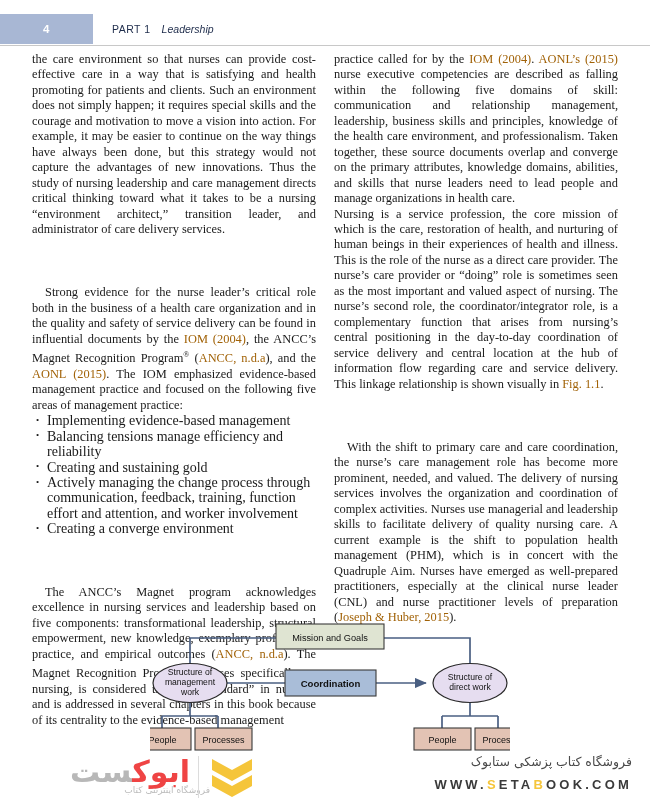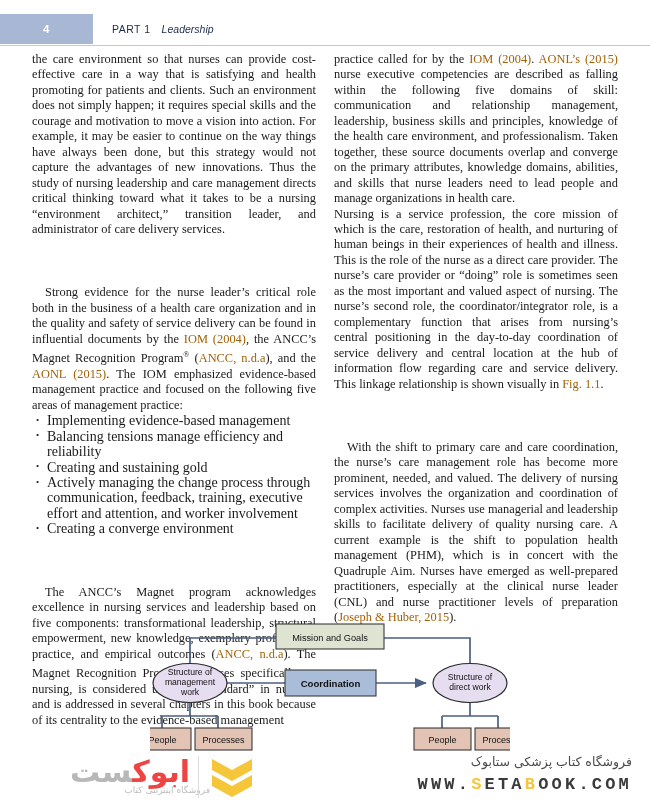--- a/index.html
+++ b/index.html
@@ -176,22 +176,22 @@
   }
   .footer-fa {
     font-family: "DejaVu Sans", sans-serif;
     font-size: 12.5px;
     color: #4a4a4a;
     direction: rtl;
     white-space: nowrap;
     line-height: 20px;
   }
   .footer-url {
-    font-family: Liberation Mono, monospace;
-    font-size: 17px;
+    font-family: Liberation Sans, sans-serif;
+    font-size: 13px;
     font-weight: bold;
     color: #3a3a3a;
     letter-spacing: 3.2px;
     white-space: nowrap;
     line-height: 26px;
   }
   .footer-url .hl { color: #f5c53a; }
 </style>
 </head>
 <body>
@@ -210,21 +210,21 @@
   <div class="col col-left">
 
     <p class="para">the care environment so that nurses can provide cost-effective care in a way that is satisfying and health promoting for patients and clients. Such an environment does not simply happen; it requires special skills and the courage and motivation to move a vision into action. For example, it may be easier to continue on the way things have always been done, but this strategy would not capture the advantages of new innovations. Thus the study of nursing leadership and care management directs critical thinking toward what it takes to be a nursing “environment architect,” transition leader, and administrator of care delivery services.</p>
 
     <p class="para indent"><span>Strong evidence for the nurse leader’s critical role both in the business of a health care organization and in the quality and safety of service delivery can be found in influential documents by the </span><span class="cite">IOM (2004)</span><span>, the ANCC’s Magnet Recognition Program</span><span class="sup">®</span><span> (</span><span class="cite">ANCC, n.d.a</span><span>), and the </span><span class="cite">AONL (2015)</span><span>. The IOM emphasized evidence-based management practice and focused on the following five areas of management practice:</span></p>
 
     <ul class="bullets">
       <li>Implementing evidence-based management</li>
       <li>Balancing tensions manage efficiency and reliability</li>
       <li>Creating and sustaining gold</li>
-      <li>Actively managing the change process through communication, feedback, training, executive effort and attention, and worker involvement</li>
+      <li>Actively managing the change process through communication, feedback, training, function effort and attention, and worker involvement</li>
       <li>Creating a converge environment</li>
     </ul>
 
     <p class="para indent"><span>The ANCC’s Magnet program acknowledges excellence in nursing services and leadership based on five components: transformational leadership, structural empowerment, new knowledge, exemplary professional practice, and empirical outcomes (</span><span class="cite">ANCC, n.d.a</span><span>). The Magnet Recognition Program</span><span class="sup">®</span><span> focuses specifically on nursing, is considered the “gold standard” in nursing, and is addressed in several chapters in this book because of its centrality to the evidence-based management</span></p>
 
   </div>
 
   <div class="col col-right">
 
     <p class="para"><span>practice called for by the </span><span class="cite">IOM (2004)</span><span>. </span><span class="cite">AONL’s (2015)</span><span> nurse executive competencies are described as falling within the following five domains of skill: communication and relationship management, leadership, business skills and principles, knowledge of the health care environment, and professionalism. Taken together, these source documents overlap and converge on the primary attributes, knowledge domains, abilities, and skills that nurse leaders need to lead people and manage organizations in health care.</span></p>

